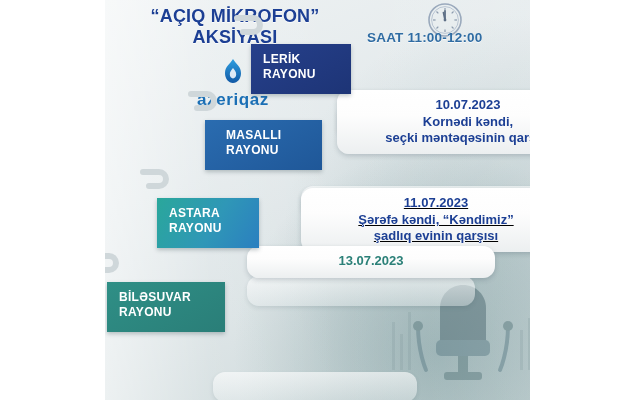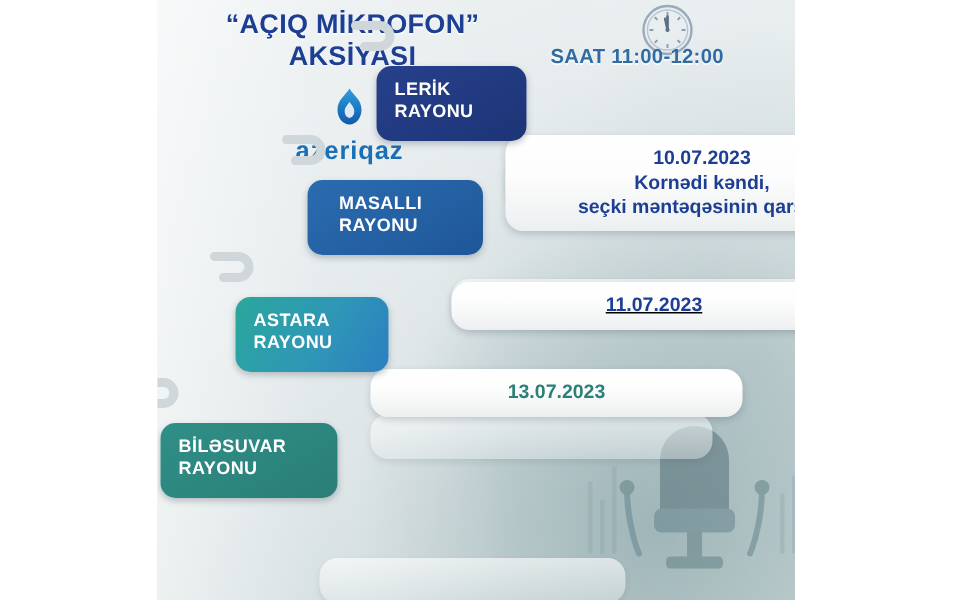--- a/index.html
+++ b/index.html
@@ -41,21 +41,21 @@
   }
 
   
   .mic{position:absolute; right:-8px; bottom:-6px; opacity:.5;}
 
   
   .row{position:absolute;}
 
   .tab{
     position:absolute; left:0; top:0;
-    border-radius:10px; color:#fff; font-weight:bold; font-size:12px;
+    border-radius:0; color:#fff; font-weight:bold; font-size:12px;
     line-height:15px; padding:8px 12px 12px 12px; letter-spacing:.3px;
     box-shadow:0 2px 4px rgba(40,60,70,.28);
     z-index:3; white-space:pre-line;
   }
   .tab.navy{background:linear-gradient(150deg,#26408b 0%,#1d3476 100%);}
   .tab.blue{background:linear-gradient(150deg,#2a6cb0 0%,#1f5798 100%);}
   .tab.gradteal{background:linear-gradient(120deg,#2aa79b 0%,#2f97b7 55%,#2b7fc0 100%);}
   .tab.teal{background:linear-gradient(150deg,#2f8f86 0%,#2a7e78 100%);}
 
   
@@ -168,20 +168,22 @@
     <div class="tab blue" style="width:84px;padding-left:21px;">MASALLI
 RAYONU</div>
     <span class="hook" style="right:-16px; bottom:4px;">
       <svg width="34" height="22" viewBox="0 0 34 22">
         <path d="M4 4h16a7 7 0 0 1 0 14H10" fill="none" stroke="#cfd7da" stroke-width="6" stroke-linecap="round"></path>
       </svg>
     </span>
   </div>
   <div class="card navytext" style="left:196px; top:154px; width:250px;text-decoration:underline;">
     <div class="date">11.07.2023</div>
+    <div class="addr">Şərəfə kəndi, “Kəndimiz”
+şadlıq evinin qarşısı</div>
   </div>
 
   <div class="row" style="left:52px; top:198px;">
     <div class="tab gradteal" style="width:78px;">ASTARA
 RAYONU</div>
     <span class="hook" style="right:-16px; bottom:4px;">
       <svg width="34" height="22" viewBox="0 0 34 22">
         <path d="M4 4h16a7 7 0 0 1 0 14H10" fill="none" stroke="#cfd7da" stroke-width="6" stroke-linecap="round"></path>
       </svg>
     </span>

